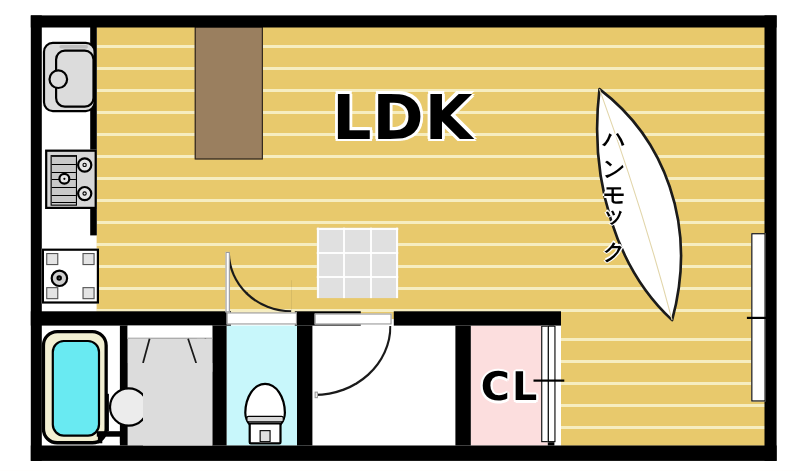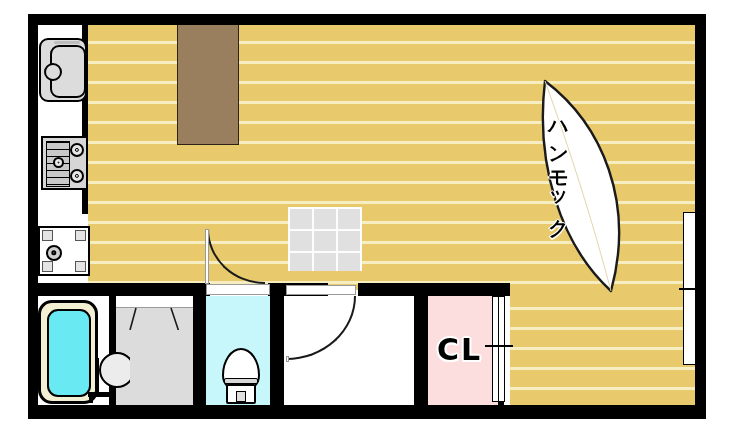--- a/index.html
+++ b/index.html
@@ -225,21 +225,21 @@
       2.5px 0 #fff, -2.5px 0 #fff, 0 2.5px #fff, 0 -2.5px #fff,
       2px 2px #fff, -2px -2px #fff, 2px -2px #fff, -2px 2px #fff;
     line-height: 1;
     letter-spacing: 1px;
   }
   .ldk-main { font-size: 56px; }
   .ldk-sub  { font-size: 46px; }
   .label-cl {
     font-family: "DejaVu Sans", sans-serif;
     font-weight: bold;
-    font-size: 30px;
+    font-size: 36px;
     color: #000;
     text-shadow:
       2px 0 #fff, -2px 0 #fff, 0 2px #fff, 0 -2px #fff,
       1.5px 1.5px #fff, -1.5px -1.5px #fff, 1.5px -1.5px #fff, -1.5px 1.5px #fff;
     letter-spacing: 2px;
   }
 </style>
 </head>
 <body>
 
@@ -352,16 +352,17 @@
   <div class="abs window" style="left:492px; top:296px; width:7px; height:106px;"></div>
   <div class="abs window" style="left:498px; top:296px; width:7px; height:106px;"></div>
   <div class="abs" style="left:485px; top:345px; width:28px; height:2px; background:#000;"></div>
 
   <svg class="abs" width="115" height="230" style="left:531px; top:73px;">
     <path d="M 14 8 C 72 52, 104 130, 80 218 C 30 172, 4 92, 14 8 Z" fill="#ffffff" stroke="#1b1b1b" stroke-width="2.4" stroke-linejoin="round"></path>
     <path d="M 14 8 C 40 80, 62 150, 80 218" fill="none" stroke="#e2d6ab" stroke-width="1"></path>
   </svg>
   <div class="abs hammock-label" style="left:547px; top:109px; width:26px; height:120px;">ハンモック</div>
 
+  <div class="abs label-ldk ldk-main" style="left:302px; top:80px;">LDK</div>
 
   <div class="abs label-cl" style="left:437px; top:332px;">CL</div>
 
 </div>
 
 </body></html>

